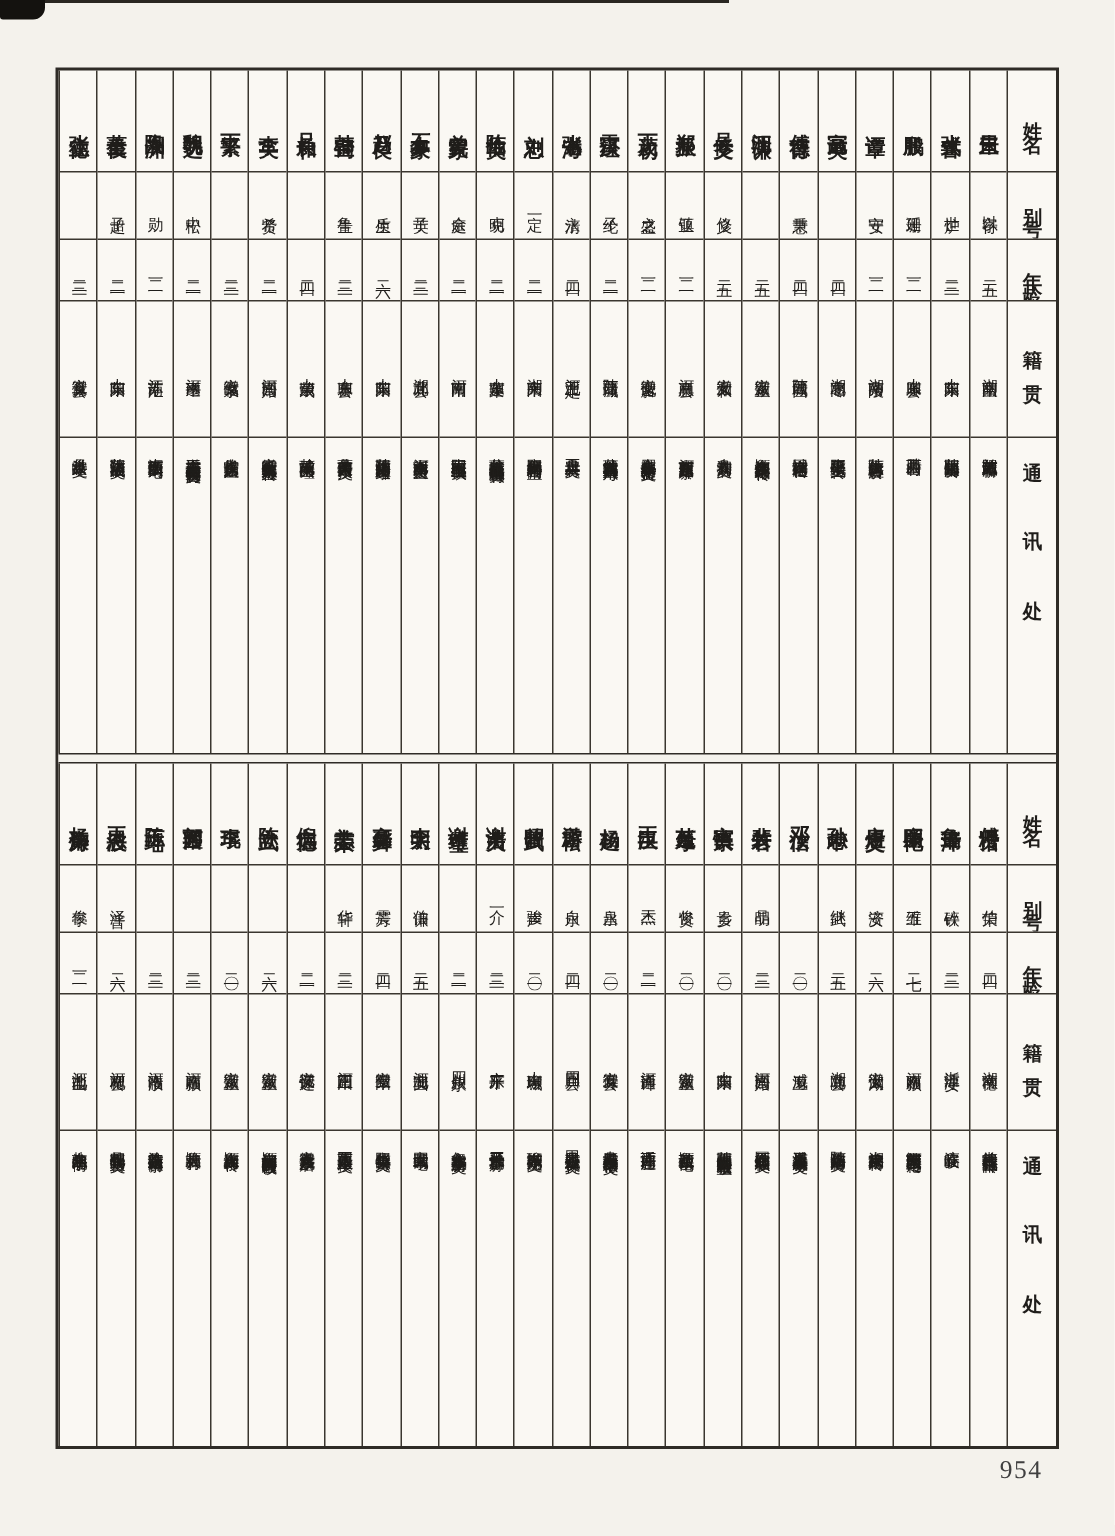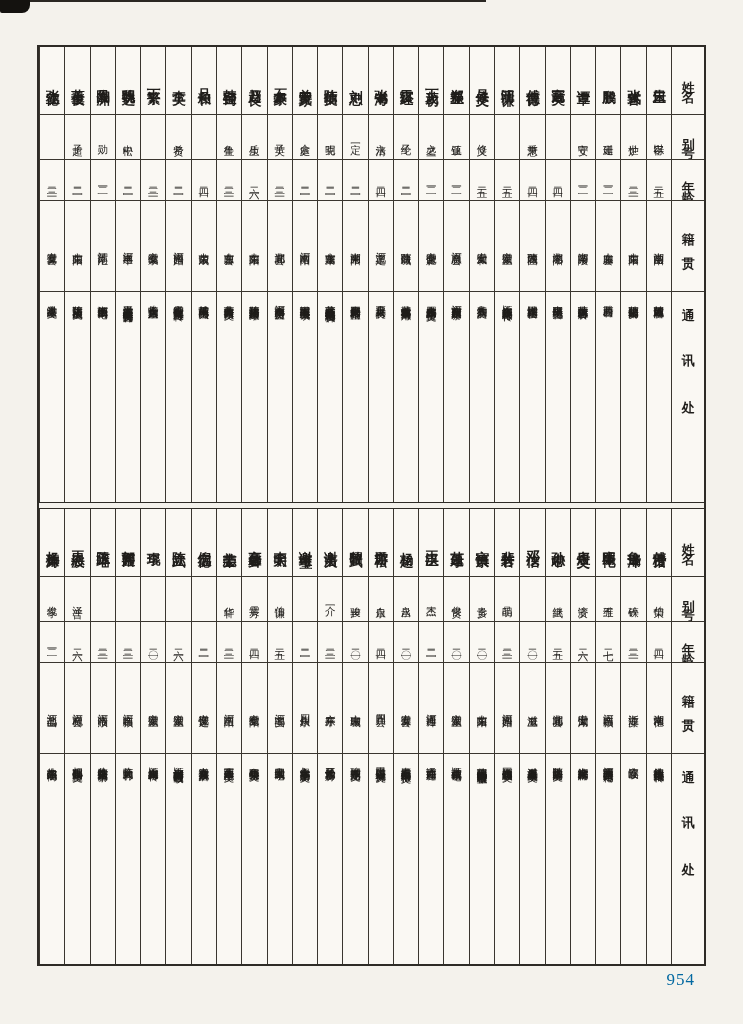--- a/index.html
+++ b/index.html
@@ -42,21 +42,21 @@
   .t-name{font-size:13.5px;font-weight:bold;letter-spacing:0.12em;}
   .t-alias{font-size:10.5px;letter-spacing:0.1em;}
   .t-age{font-size:10.5px;letter-spacing:0.1em;}
   .t-native{font-size:10.5px;letter-spacing:0.08em;}
   .t-addr{font-size:10.5px;letter-spacing:0.04em;max-height:100%;}
   .h-2{font-size:13px;font-weight:bold;letter-spacing:0.7em;}
   .h-native{font-size:13px;font-weight:bold;letter-spacing:1.8em;}
   .h-addr{font-size:13px;font-weight:bold;letter-spacing:3.6em;}
   .page-number{
     position:absolute;right:48px;top:970px;
-    font-size:17px;letter-spacing:1px;color:#0369a1;
+    font-size:17px;letter-spacing:1px;color:#404040;
   }
 </style>
 </head>
 <body>
 
 <div class="sheet">
   <div class="scan-topline"></div>
   <div class="scan-blob"></div>
 
   <div class="registry">

